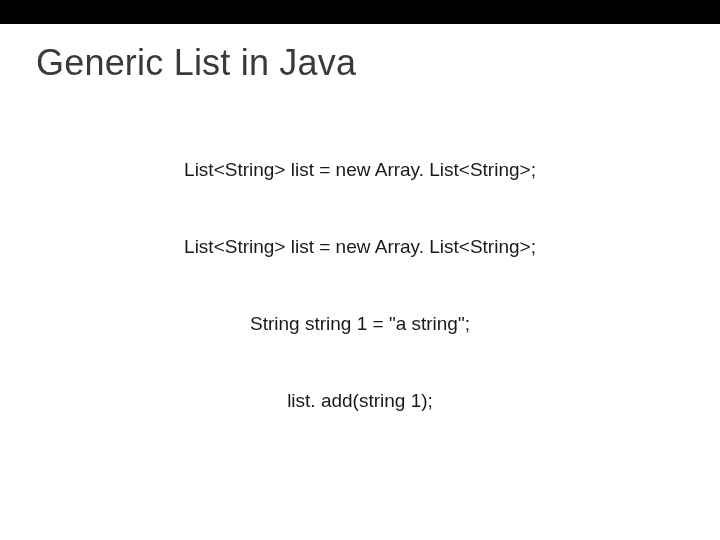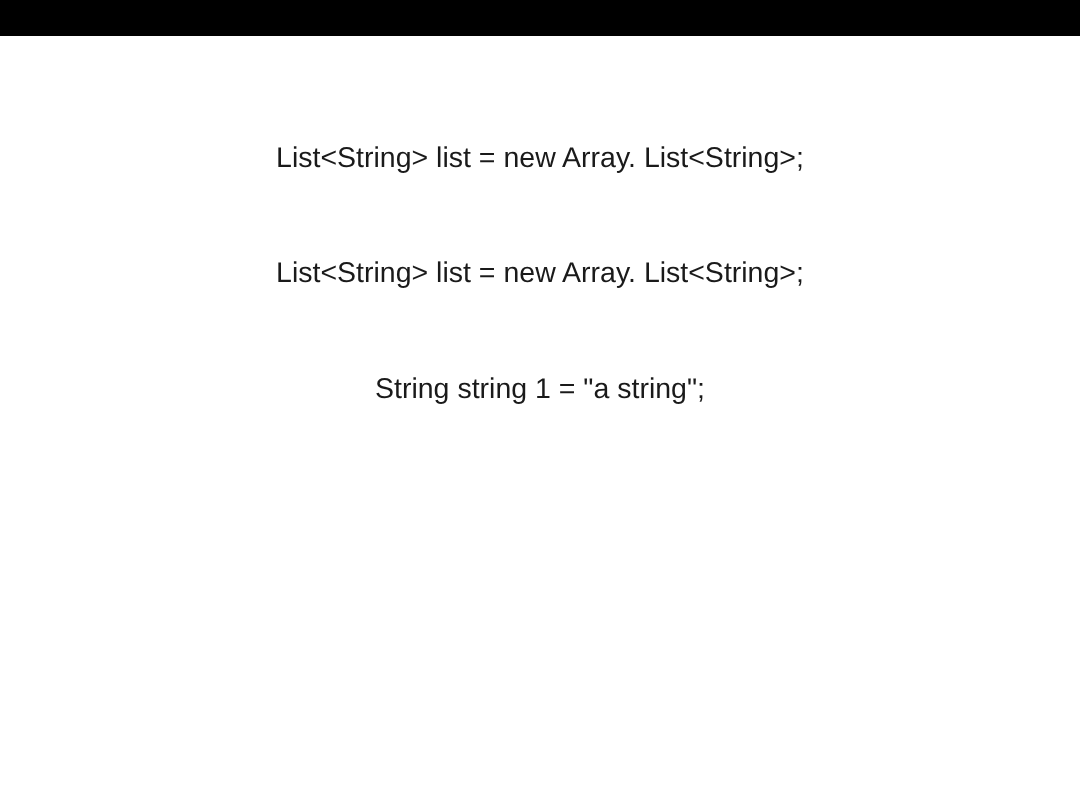--- a/index.html
+++ b/index.html
@@ -40,25 +40,27 @@
   .gap {
     height: 24px;
   }
 </style>
 </head>
 <body>
 
 <div class="topbar"></div>
 
 <div class="slide">
+  <h1 class="title">Generic List in Java</h1>
 
   <div class="codeblock">
     <span class="line">List&lt;String&gt; list = new Array. List&lt;String&gt;;</span>
     <span class="line">List&lt;String&gt; list = new Array. List&lt;String&gt;;</span>
     <span class="line">String string 1 = "a string";</span>
+    <span class="line">list. add(string 1);</span>
     <div class="gap"></div>
     
     
     
     
     
     
     
     
     

